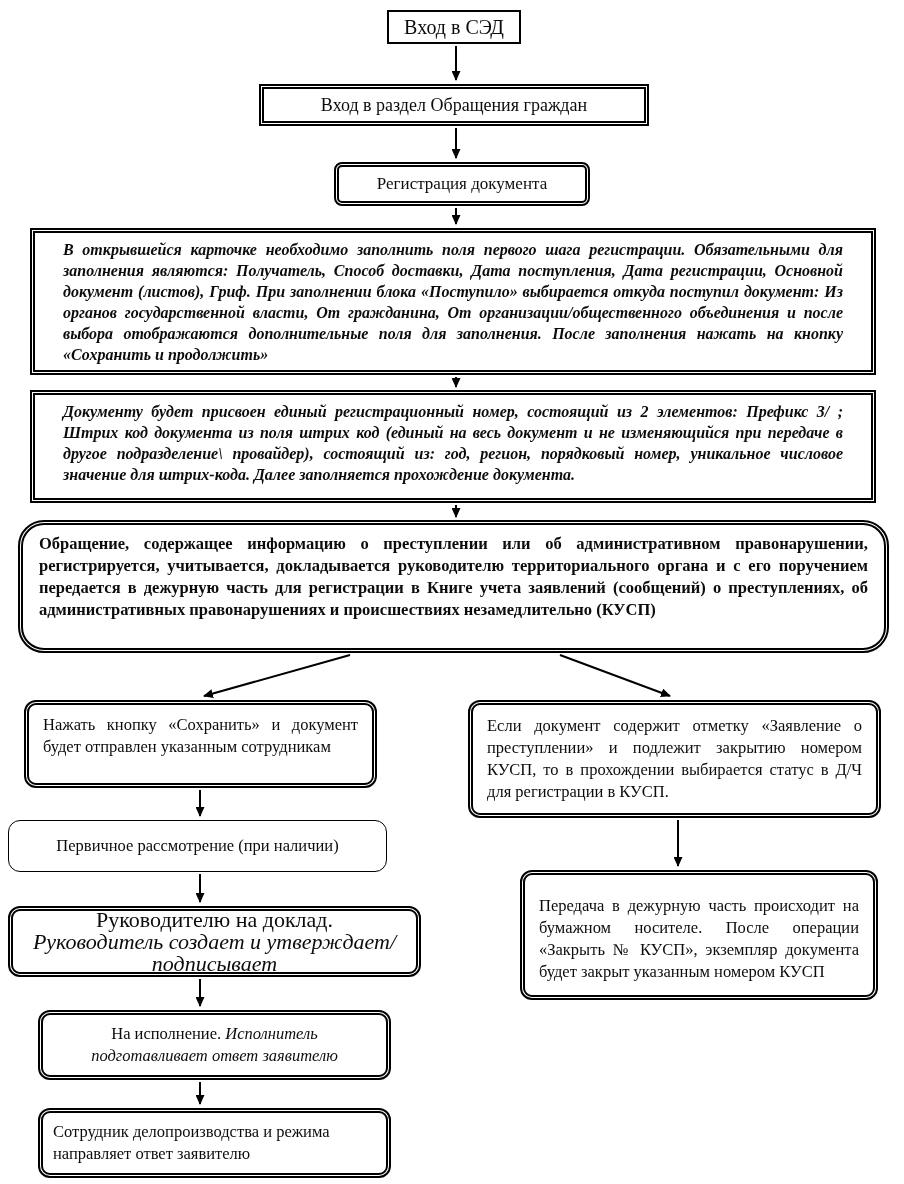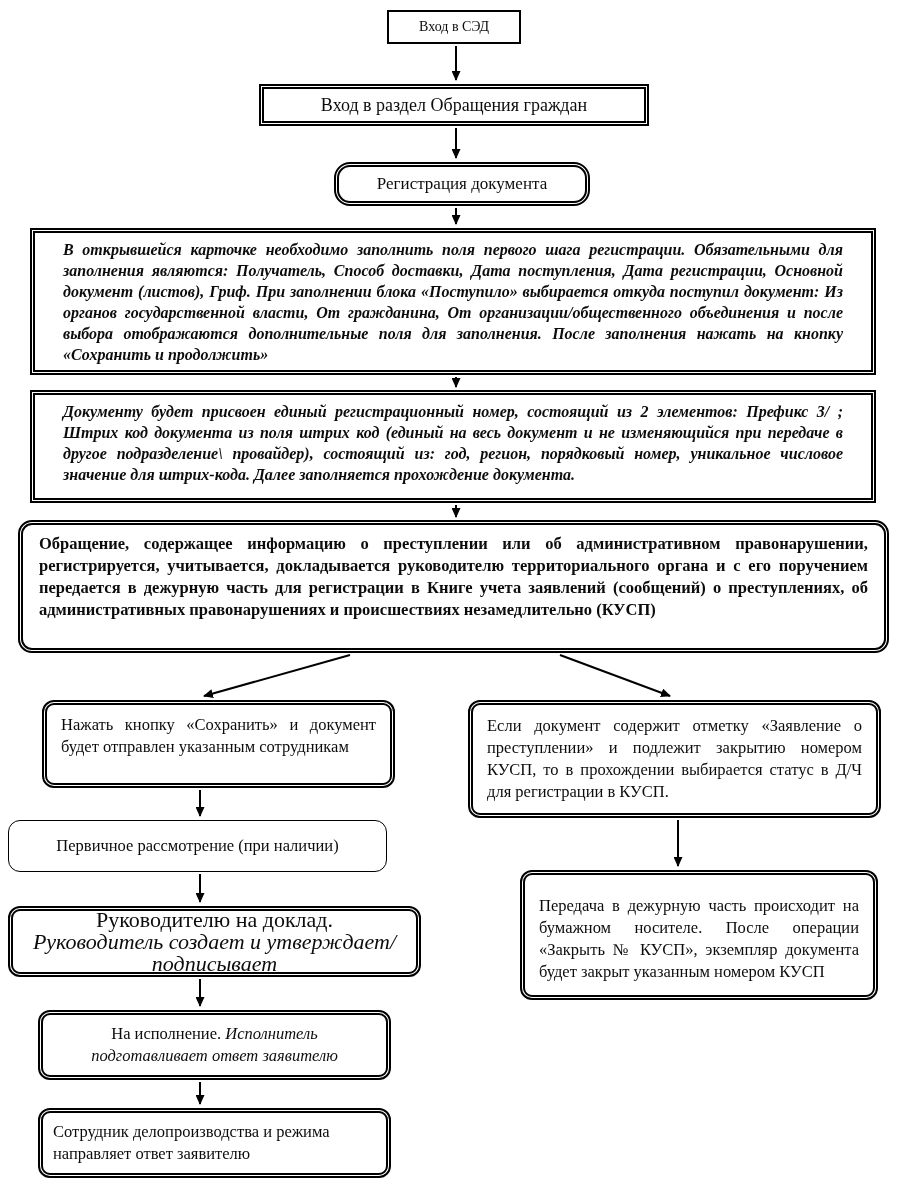--- a/index.html
+++ b/index.html
@@ -13,22 +13,22 @@
     color: #0c0c0c;
     overflow: hidden;
   }
   #arrows { position: absolute; left: 0; top: 0; pointer-events: none; }
   .node { position: absolute; background: #ffffff; }
   .flex { display: flex; align-items: center; justify-content: center; text-align: center; }
   .dbl  { border: 5px double #000; }
   .sgl  { border: 2px solid #000; }
   .thin { border: 1.5px solid #000; }
   .r12  { border-radius: 12px; }
-  .r16  { border-radius: 16px; }
-  .r18  { border-radius: 14px; }
+  .r16  { border-radius: 8px; }
+  .r18  { border-radius: 26px; }
   .it   { font-style: italic; }
   .textblock {
     font-style: italic;
     font-weight: bold;
     text-align: justify;
     text-align-last: left;
     font-size: 16px;
     line-height: 21px;
     padding: 6px 28px;
   }
@@ -66,21 +66,21 @@
     <line x1="456" y1="505" x2="456" y2="517" stroke="#000" stroke-width="2" marker-end="url(#ah)"></line>
     <line x1="350" y1="655" x2="204" y2="696" stroke="#000" stroke-width="2" marker-end="url(#ah)"></line>
     <line x1="560" y1="655" x2="670" y2="696" stroke="#000" stroke-width="2" marker-end="url(#ah)"></line>
     <line x1="200" y1="790" x2="200" y2="816" stroke="#000" stroke-width="2" marker-end="url(#ah)"></line>
     <line x1="200" y1="874" x2="200" y2="902" stroke="#000" stroke-width="2" marker-end="url(#ah)"></line>
     <line x1="200" y1="979" x2="200" y2="1006" stroke="#000" stroke-width="2" marker-end="url(#ah)"></line>
     <line x1="200" y1="1082" x2="200" y2="1104" stroke="#000" stroke-width="2" marker-end="url(#ah)"></line>
     <line x1="678" y1="820" x2="678" y2="866" stroke="#000" stroke-width="2" marker-end="url(#ah)"></line>
   </svg>
 
-  <div class="node sgl flex" style="left:387px;top:10px;width:134px;height:34px;font-size:14px;">
+  <div class="node sgl flex" style="left:387px;top:10px;width:134px;height:34px;font-size:20px;">
     <div class="lbl">Вход в СЭД</div>
   </div>
 
   <div class="node dbl flex" style="left:259px;top:84px;width:390px;height:42px;font-size:18px;">
     <div class="lbl">Вход в раздел Обращения граждан</div>
   </div>
 
   <div class="node dbl r16 flex" style="left:334px;top:162px;width:256px;height:44px;font-size:17px;">
     <div class="lbl">Регистрация документа</div>
   </div>
@@ -90,21 +90,21 @@
   </div>
 
   <div class="node dbl textblock" style="left:30px;top:390px;width:846px;height:113px;">
     <span>Документу будет присвоен единый регистрационный номер, состоящий из 2 элементов: Префикс 3/ ; Штрих код документа из поля штрих код (единый на весь документ и не изменяющийся при передаче в другое подразделение\ провайдер), состоящий из: год, регион, порядковый номер, уникальное числовое значение для штрих-кода. Далее заполняется прохождение документа.</span>
   </div>
 
   <div class="node dbl r18 kusp-text" style="left:18px;top:520px;width:871px;height:133px;">
     <span>Обращение, содержащее информацию о преступлении или об административном правонарушении, регистрируется, учитывается, докладывается руководителю территориального органа и с его поручением передается в дежурную часть для регистрации в Книге учета заявлений (сообщений) о преступлениях, об административных правонарушениях и происшествиях незамедлительно (КУСП)</span>
   </div>
 
-  <div class="node dbl r12 branch-just" style="left:42px;top:700px;width:353px;height:88px;padding:9px 14px;">
+  <div class="node dbl r12 branch-just" style="left:24px;top:700px;width:353px;height:88px;padding:9px 14px;">
     <span>Нажать кнопку «Сохранить» и документ будет отправлен указанным сотрудникам</span>
   </div>
 
   <div class="node thin r12 flex" style="left:8px;top:820px;width:379px;height:52px;font-size:16.5px;">
     <div class="lbl">Первичное рассмотрение (при наличии)</div>
   </div>
 
   <div class="node dbl r12 flex" style="left:8px;top:906px;width:413px;height:71px;font-size:22px;line-height:22px;padding:4px 16px;">
     <div class="lbl"><span>Руководителю на доклад. </span><span class="it">Руководитель создает и утверждает/подписывает</span></div>
   </div>

